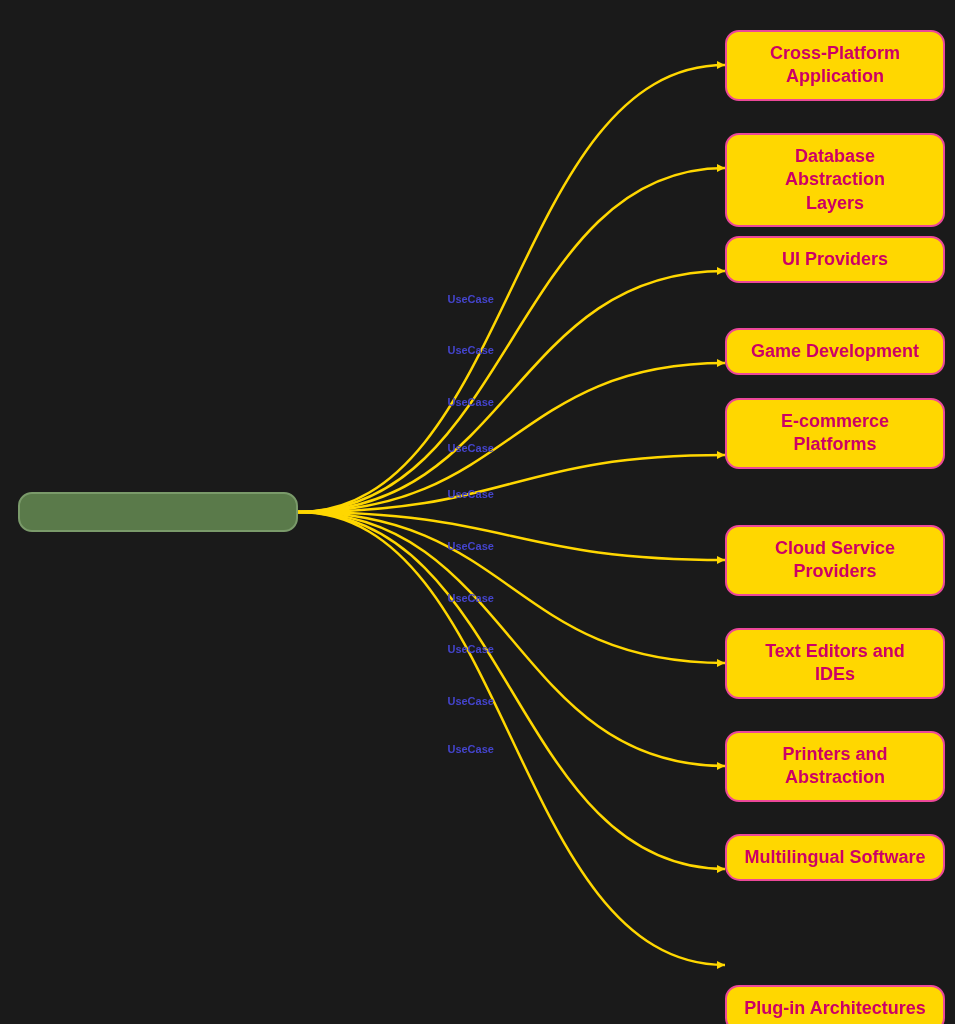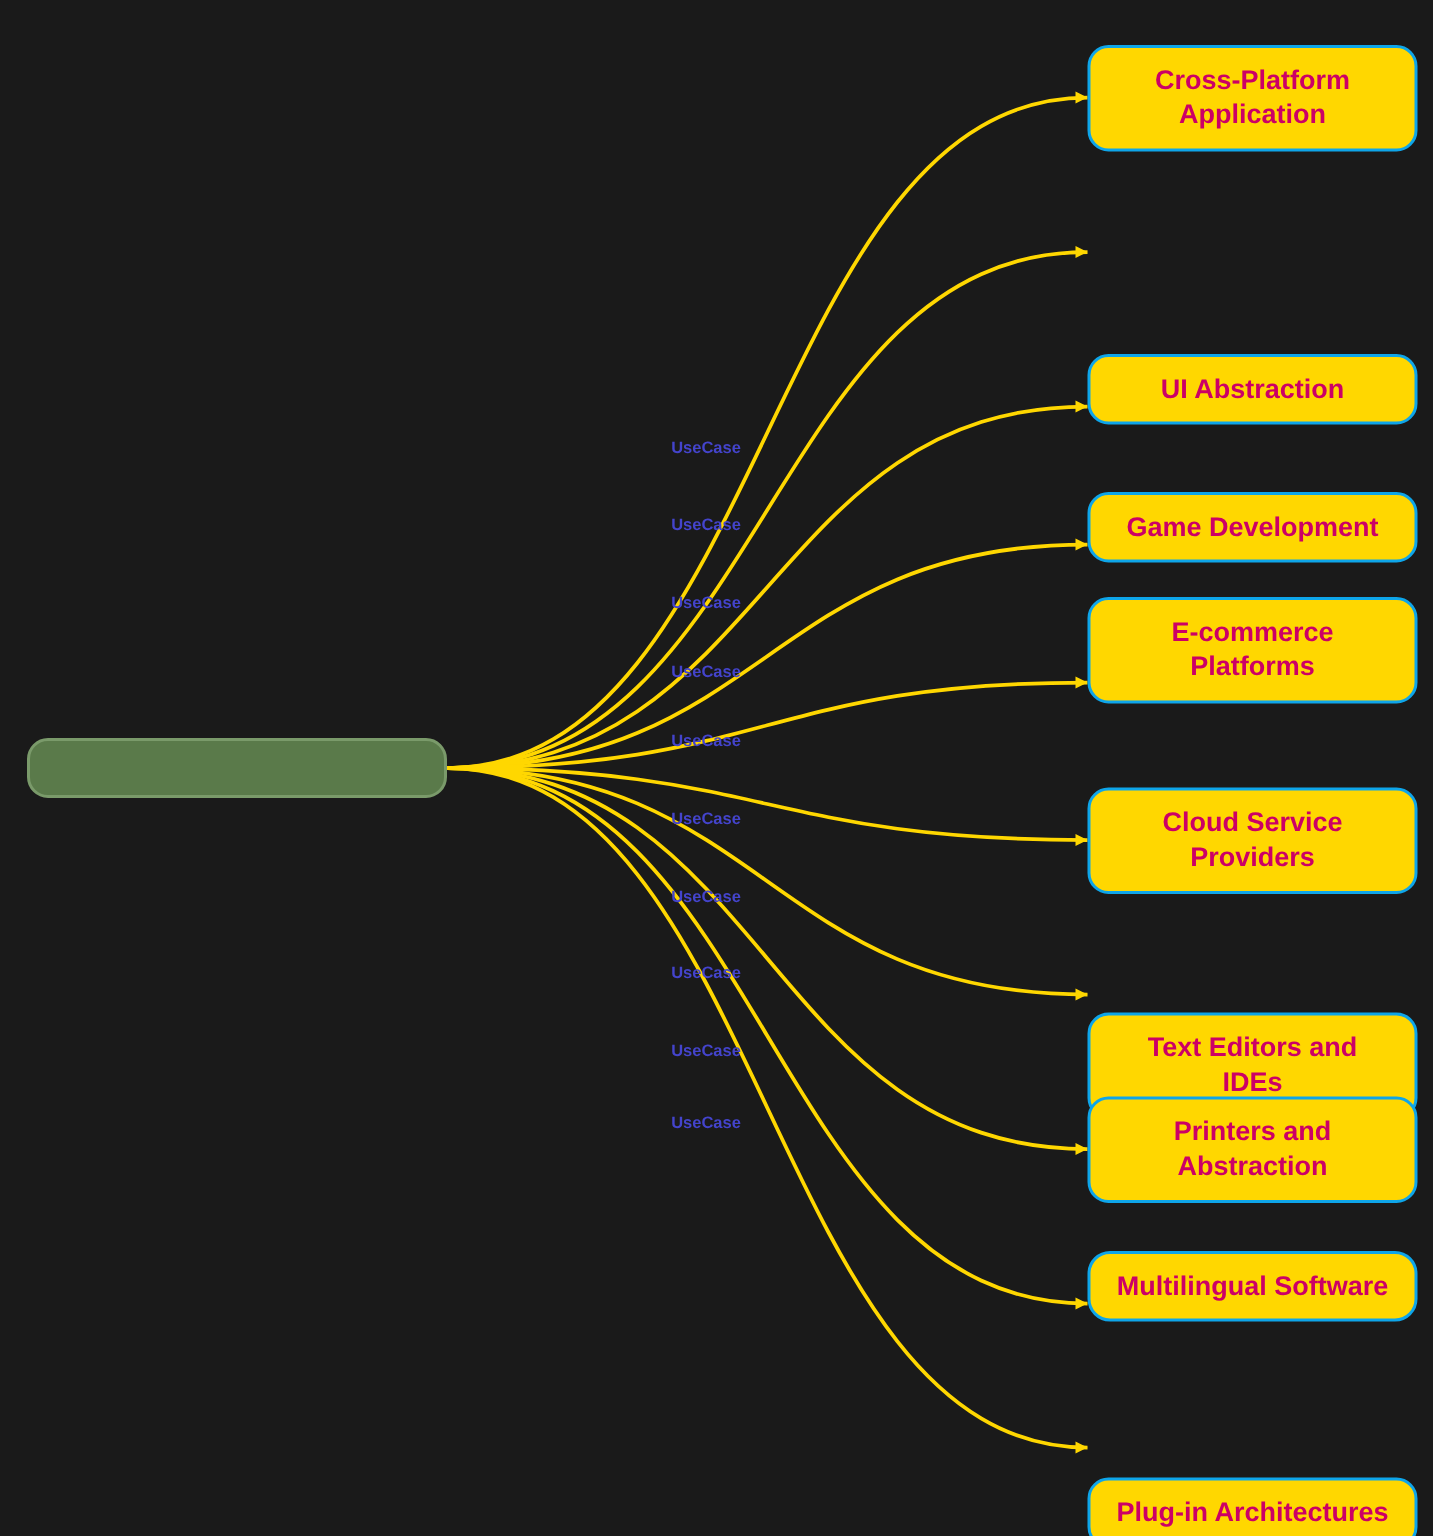--- a/index.html
+++ b/index.html
@@ -30,21 +30,21 @@
       color: #f0e040;
       font-size: 22px;
       font-weight: bold;
       text-align: center;
       line-height: 1.3;
     }
     .leaf-box {
       position: absolute;
       right: 10px;
       background: #FFD700;
-      border: 2px solid #0ea5e9;
+      border: 2px solid #ec4899;
       border-radius: 14px;
       padding: 10px 16px;
       color: #cc0066;
       font-size: 18px;
       font-weight: bold;
       text-align: center;
       width: 220px;
       line-height: 1.3;
     }
     .use-case-label {
@@ -87,31 +87,33 @@
       <polygon points="725,869 717,873 717,865" fill="#FFD700"></polygon>
       <path d="M 298 512 C 511.5 512, 511.5 965, 725 965" stroke="#FFD700" stroke-width="2.5" fill="none"></path>
       <polygon points="725,965 717,969 717,961" fill="#FFD700"></polygon>
     </svg>
 
   <div class="center-box"></div>
 
 <div class="leaf-box" style="top: 30px; white-space: pre-line;">Cross-Platform
 Application</div>
     <div class="use-case-label" style="left: 447.45px; top: 280.5px;">UseCase</div>
+    <div class="leaf-box" style="top: 133px; white-space: pre-line;">Database Abstraction
+Layers</div>
     <div class="use-case-label" style="left: 447.45px; top: 332px;">UseCase</div>
-    <div class="leaf-box" style="top: 236px; white-space: pre-line;">UI Abstraction</div>
+    <div class="leaf-box" style="top: 236px; white-space: pre-line;">UI Providers</div>
     <div class="use-case-label" style="left: 447.45px; top: 383.5px;">UseCase</div>
     <div class="leaf-box" style="top: 328px; white-space: pre-line;">Game Development</div>
     <div class="use-case-label" style="left: 447.45px; top: 429.5px;">UseCase</div>
     <div class="leaf-box" style="top: 398px; white-space: pre-line; margin-left: 16px;">E-commerce Platforms</div>
     <div class="use-case-label" style="left: 447.45px; top: 475.5px;">UseCase</div>
     <div class="leaf-box" style="top: 525px; white-space: pre-line;">Cloud Service
 Providers</div>
     <div class="use-case-label" style="left: 447.45px; top: 528px;">UseCase</div>
-    <div class="leaf-box" style="top: 628px; white-space: pre-line; margin-top: 47px;">Text Editors and IDEs</div>
+    <div class="leaf-box" style="top: 628px; white-space: pre-line;">Text Editors and IDEs</div>
     <div class="use-case-label" style="left: 447.45px; top: 579.5px;">UseCase</div>
     <div class="leaf-box" style="top: 731px; white-space: pre-line;">Printers and
 Abstraction</div>
     <div class="use-case-label" style="left: 447.45px; top: 631px;">UseCase</div>
     <div class="leaf-box" style="top: 834px; white-space: pre-line; border-radius: 15px;">Multilingual Software</div>
     <div class="use-case-label" style="left: 447.45px; top: 682.5px;">UseCase</div>
     <div class="leaf-box" style="top: 985px; white-space: pre-line;">Plug-in Architectures</div>
     <div class="use-case-label" style="left: 447.45px; top: 730.5px;">UseCase</div>
   </div>
 

